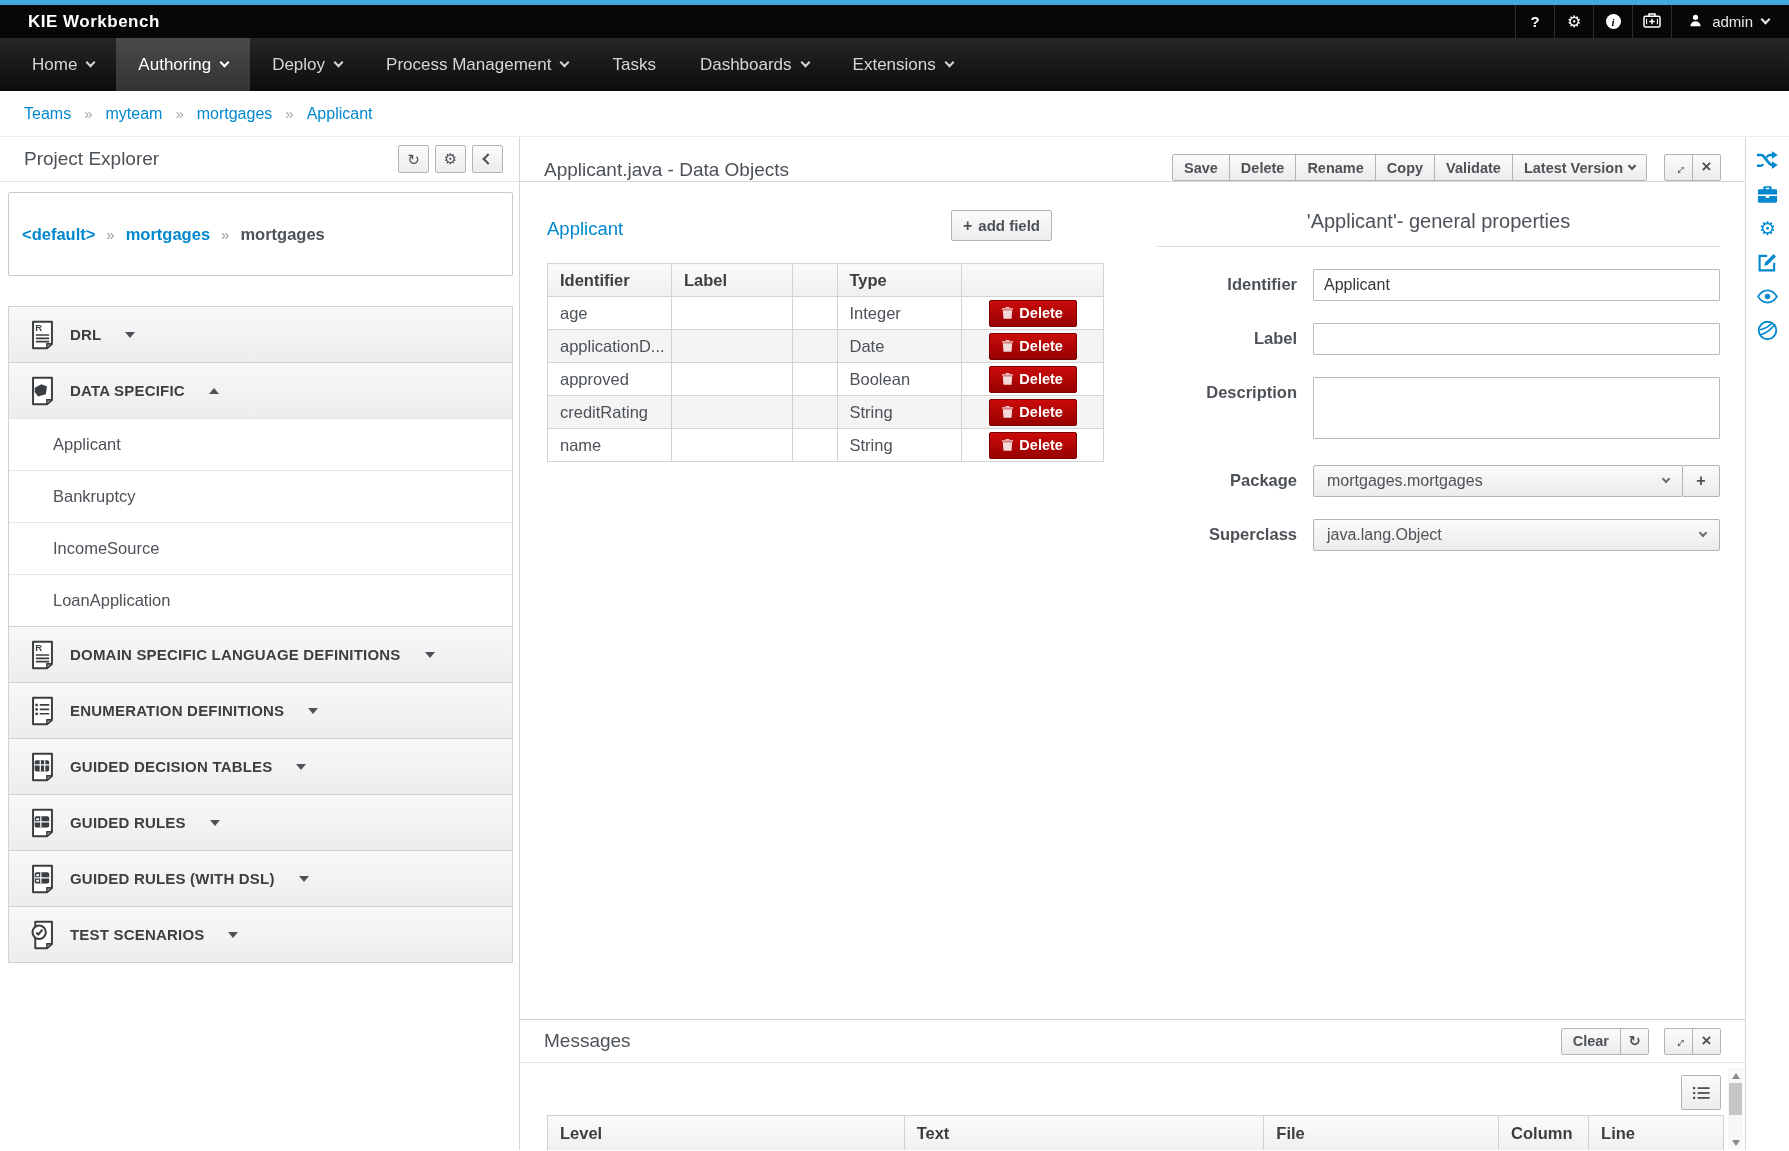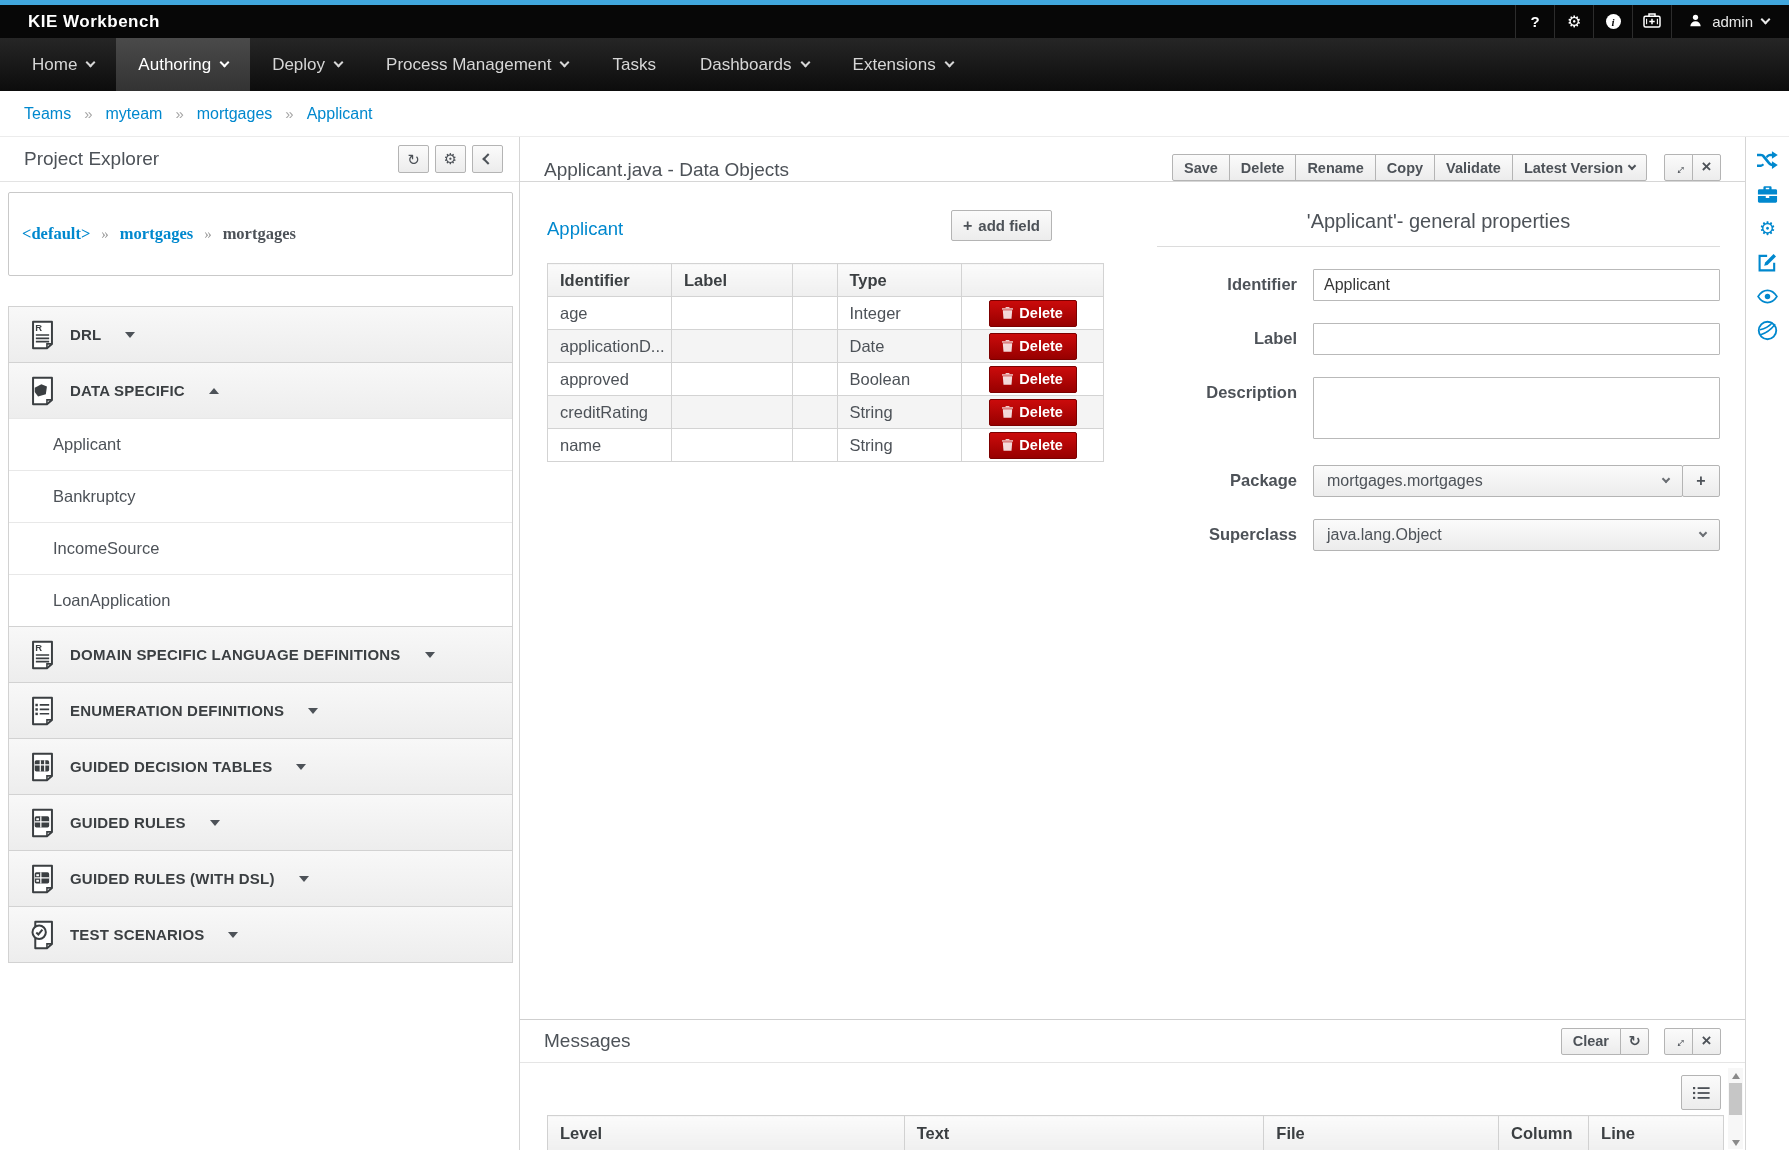--- a/index.html
+++ b/index.html
@@ -52,21 +52,21 @@
   .explorer-title { font-size:19px; color:#4d5258; }
   .head-btns { margin-left:auto; display:flex; gap:6px; }
   .btn { display:inline-flex; align-items:center; justify-content:center; gap:6px; height:27px;
          padding:0 11px; background:linear-gradient(#fbfbfb,#ececec); border:1px solid #b4b4b4;
          border-radius:2px; font-size:14.5px; font-weight:bold; color:#4d5258; cursor:default; }
   .sq-btn { width:31px; height:28px; padding:0; font-weight:normal; font-size:15px; }
   .glyph { line-height:1; }
 
   .path-box { margin:10px 0 0 8px; width:505px; height:84px; border:1px solid #c9c9c9;
               border-radius:2px; display:flex; align-items:center; padding-left:13px; gap:11px;
-              font-size:16.5px; font-weight:bold;font-family:Liberation Serif, serif; }
+              font-size:16.5px; font-weight:bold; }
   .path-box .sep { color:#9a9a9a; font-weight:normal; font-size:15px; }
   .path-blue { color:#0088ce; } .path-dark { color:#4d5258; }
 
   .accordion { margin:30px 0 0 8px; width:505px; border:1px solid #d2d2d2; border-bottom:none; }
   .acc-section { border-bottom:1px solid #d2d2d2; }
   .acc-head { height:55px; background:linear-gradient(#f8f8f8,#ededed); display:flex;
               align-items:center; padding-left:21px; gap:15px; cursor:default; }
   .acc-label { font-size:15px; font-weight:bold; color:#3b3f42; letter-spacing:.2px; }
   .acc-caret { color:#4d5258; margin-left:9px; }
   .acc-item { height:52px; display:flex; align-items:center; padding-left:44px; font-size:16.5px;

